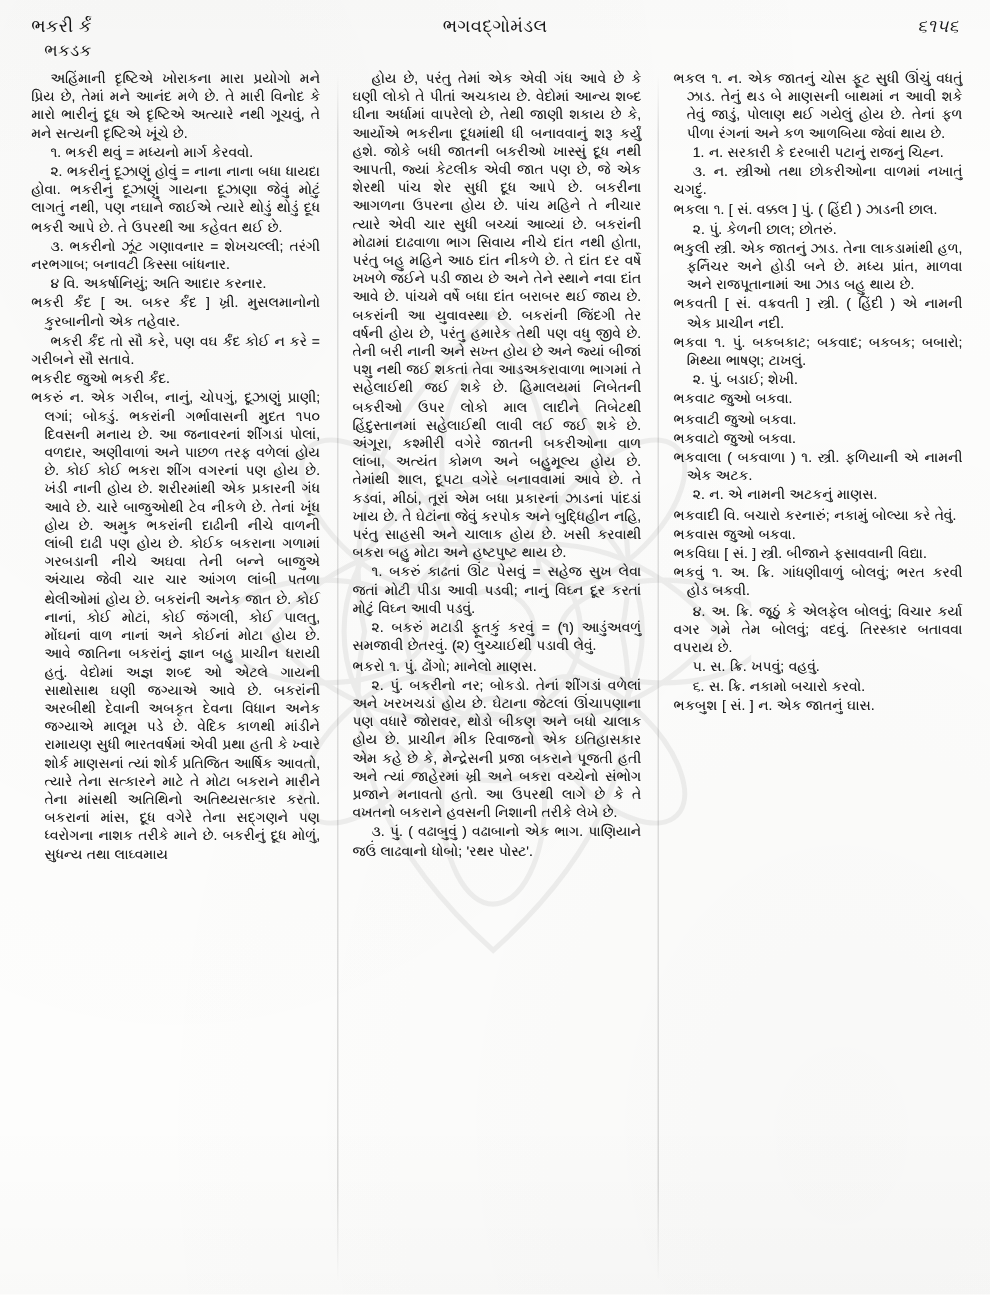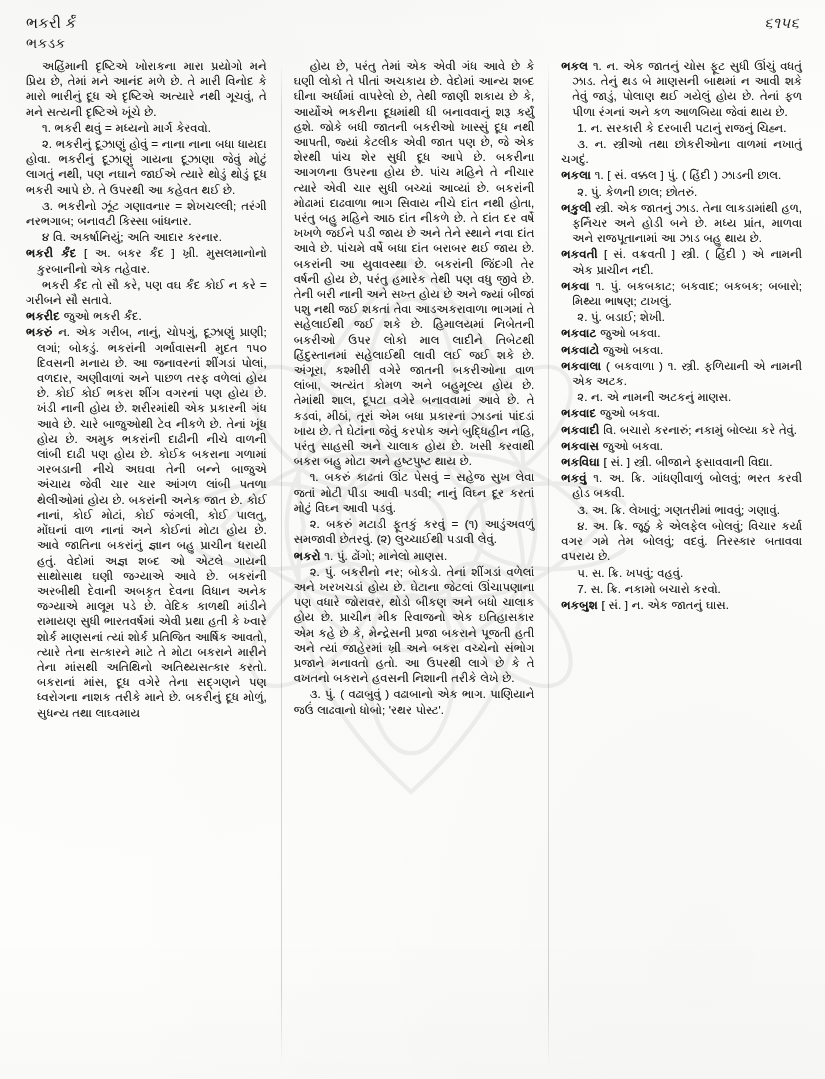--- a/index.html
+++ b/index.html
@@ -45,21 +45,21 @@
 
   
   .runhead {
     position: absolute;
     top: 14px;
     font-size: 15px;
     color: #141414;
     letter-spacing: 0.2px;
     white-space: nowrap;
   }
-  .runhead.left  { left: 26px;  text-align: left; }
+  .runhead.left  { left: 26px;  text-align: right; }
   .runhead.center{ left: 0; width: 825px; text-align: center; }
   .runhead.right { right: 26px; text-align: right; font-style: italic; }
   .runhead .sub {
     display: block;
     margin-top: 3px;
     font-size: 14px;
   }
 
   
   #columns {
@@ -95,21 +95,21 @@
   }
 
   
   .p {
     margin: 0 0 1px 0;
   }
   .p.indent  { text-indent: 16px; }
   .p.hang    { padding-left: 11px; text-indent: -11px; }
   .p.sense   { text-indent: 16px; }
   .hw {
-    font-weight: bold;
+    font-weight: normal;
     letter-spacing: 0.2px;
   }
   .idiom { text-indent: 16px; }
 
   
   .col .p { text-shadow: 0 0 0.35px rgba(0,0,0,0.5); }
 </style>
 </head>
 <body>
 
@@ -136,20 +136,21 @@
         <path d="M100 4 C140 40 160 80 150 128 C160 176 140 216 100 252 C60 216 40 176 50 128 C40 80 60 40 100 4 Z"></path>
         <path d="M12 128 C40 96 70 90 100 96 C130 90 160 96 188 128 C160 160 130 166 100 160 C70 166 40 160 12 128 Z"></path>
       </g>
     </svg>
   </div>
 
   <div class="runhead left">
     <span>ભકરી ર્કં</span>
     <span class="sub">ભકડક</span>
   </div>
+  <div class="runhead center">ભગવદ્ગોમંડલ</div>
   <div class="runhead right">૬૧૫૬</div>
 
   <div id="columns">
     <div class="col" id="col-1">
         <p class="p indent"><span>અહિંમાની દૃષ્ટિએ ખોરાકના મારા પ્રયોગો મને પ્રિય છે, તેમાં મને આનંદ મળે છે. તે મારી વિનોદ કે મારો ભારીનું દૂધ એ દૃષ્ટિએ અત્યારે નથી ગૂચવું, તે મને સત્યની દૃષ્ટિએ ખૂંચે છે.</span></p>
         <p class="p idiom"><span>૧. ભકરી થવું = મધ્યનો માર્ગ કેરવવો.</span></p>
         <p class="p idiom"><span>૨. ભકરીનું દૂઝાણું હોવું = નાના નાના બધા ધાયદા હોવા. ભકરીનું દૂઝાણું ગાયના દૂઝાણા જેવું મોટું લાગતું નથી, પણ નઘાને જાઈએ ત્યારે થોડું થોડું દૂધ ભકરી આપે છે. તે ઉપરથી આ કહેવત થઈ છે.</span></p>
         <p class="p idiom"><span>૩. ભકરીનો ઝૂંટ ગણાવનાર = શેખચલ્લી; તરંગી નરભગાબ; બનાવટી કિસ્સા બાંધનાર.</span></p>
         <p class="p sense"><span>૪ વિ. અકર્ષાનિયું; અતિ આદાર કરનાર.</span></p>
         <p class="p hang"><span class="hw">ભકરી ર્કંદ</span><span> [ અ. બકર ર્કંદ ] ખ્રી. મુસલમાનોનો કુરબાનીનો એક તહેવાર.</span></p>
@@ -171,29 +172,28 @@
         <p class="p hang"><span class="hw">ભકલ</span><span> ૧. ન. એક જાતનું ચોસ ફૂટ સુધી ઊંચું વધતું ઝાડ. તેનું થડ બે માણસની બાથમાં ન આવી શકે તેવું જાડું, પોલાણ થઈ ગયેલું હોય છે. તેનાં ફળ પીળા રંગનાં અને કળ આળબિયા જેવાં થાય છે.</span></p>
         <p class="p sense"><span>1. ન. સરકારી કે દરબારી પટાનું રાજનું ચિહ્ન.</span></p>
         <p class="p sense"><span>૩. ન. સ્ત્રીઓ તથા છોકરીઓના વાળમાં નખાતું ચગદું.</span></p>
         <p class="p hang"><span class="hw">ભકલા</span><span> ૧. [ સં. વક્કલ ] પું. ( હિંદી ) ઝાડની છાલ.</span></p>
         <p class="p sense"><span>૨. પું. કેળની છાલ; છોતરું.</span></p>
         <p class="p hang"><span class="hw">ભકુલી</span><span> સ્ત્રી. એક જાતનું ઝાડ. તેના લાકડામાંથી હળ, ફર્નિચર અને હોડી બને છે. મધ્ય પ્રાંત, માળવા અને રાજપૂતાનામાં આ ઝાડ બહુ થાય છે.</span></p>
         <p class="p hang"><span class="hw">ભકવતી</span><span> [ સં. વક્રવતી ] સ્ત્રી. ( હિંદી ) એ નામની એક પ્રાચીન નદી.</span></p>
         <p class="p hang"><span class="hw">ભકવા</span><span> ૧. પું. બકબકાટ; બકવાદ; બકબક; બબારો; મિથ્યા ભાષણ; ટાખલું.</span></p>
         <p class="p sense"><span>૨. પું. બડાઈ; શેખી.</span></p>
         <p class="p hang"><span class="hw">ભકવાટ</span><span> જુઓ બકવા.</span></p>
+        <p class="p hang"><span class="hw">ભકવાટી</span><span> જુઓ બકવા.</span></p>
         <p class="p hang"><span class="hw">ભકવાટો</span><span> જુઓ બકવા.</span></p>
         <p class="p hang"><span class="hw">ભકવાલા</span><span> ( બકવાળા ) ૧. સ્ત્રી. ફળિયાની એ નામની એક અટક.</span></p>
         <p class="p sense"><span>૨. ન. એ નામની અટકનું માણસ.</span></p>
-        <p class="p hang"><span class="hw">ભકવાદ</span><span> જુઓ બકવા.</span></p>
         <p class="p hang"><span class="hw">ભકવાદી</span><span> વિ. બચારો કરનારું; નકામું બોલ્યા કરે તેવું.</span></p>
         <p class="p hang"><span class="hw">ભકવાસ</span><span> જુઓ બકવા.</span></p>
         <p class="p hang"><span class="hw">ભકવિઘા</span><span> [ સં. ] સ્ત્રી. બીજાને ફસાવવાની વિદ્યા.</span></p>
         <p class="p hang"><span class="hw">ભકવું</span><span> ૧. અ. ક્રિ. ગાંધણીવાળું બોલવું; ભરત કરવી હોડ બકવી.</span></p>
-        <p class="p sense"><span>૩. અ. ક્રિ. લેખાવું; ગણતરીમાં ભાવવું; ગણાવું.</span></p>
         <p class="p sense"><span>૪. અ. ક્રિ. જૂઠું કે એલફેલ બોલવું; વિચાર કર્યા વગર ગમે તેમ બોલવું; વદવું. તિરસ્કાર બતાવવા વપરાય છે.</span></p>
         <p class="p sense"><span>૫. સ. ક્રિ. ખપવું; વહવું.</span></p>
-        <p class="p sense"><span>7. સ. ક્રિ. નકામો બચારો કરવો.</span></p>
+        <p class="p sense"><span>૬. સ. ક્રિ. નકામો બચારો કરવો.</span></p>
         <p class="p hang"><span class="hw">ભકબુશ</span><span> [ સં. ] ન. એક જાતનું ઘાસ.</span></p>
       </div>
   </div>
 
 </div>
 
 </body></html>

